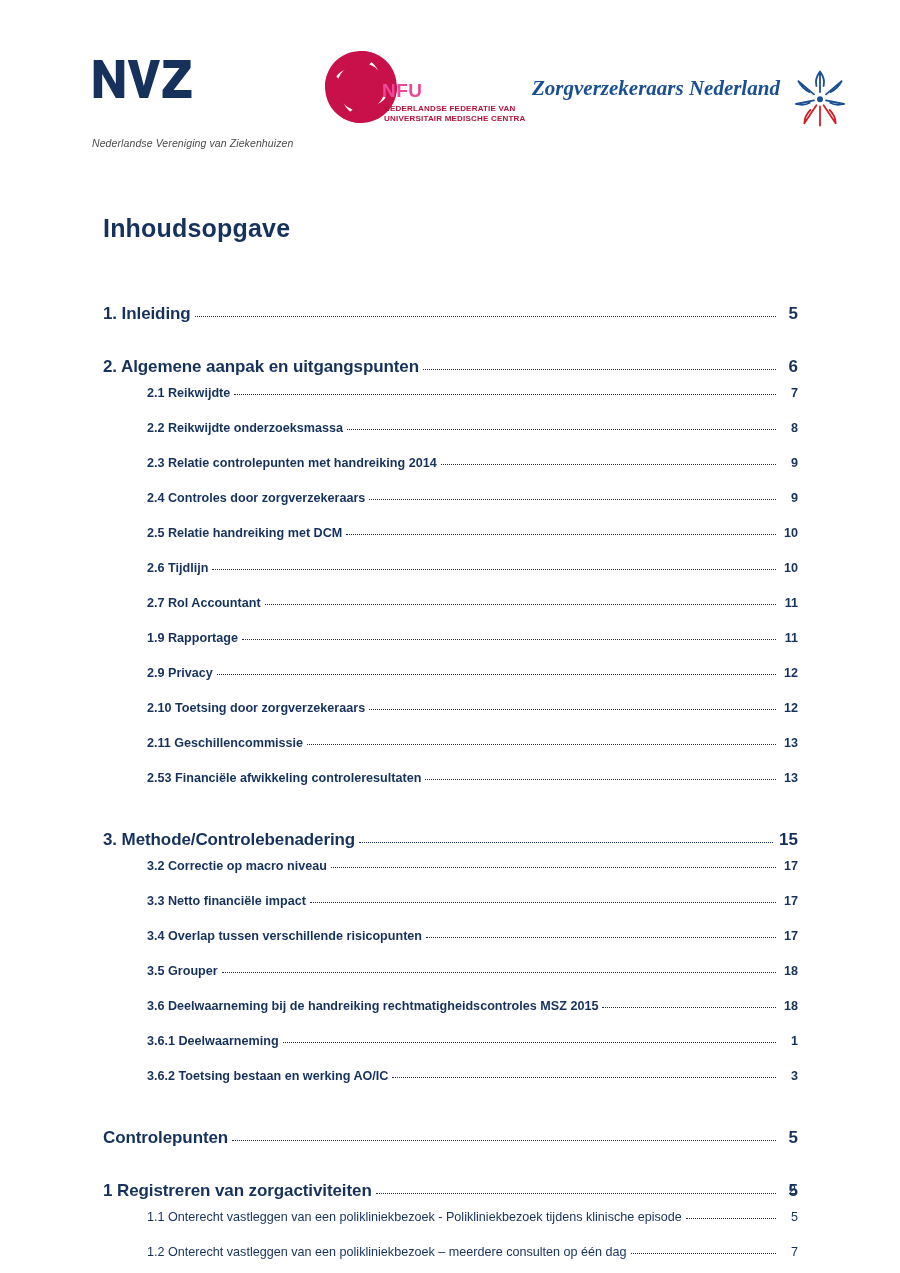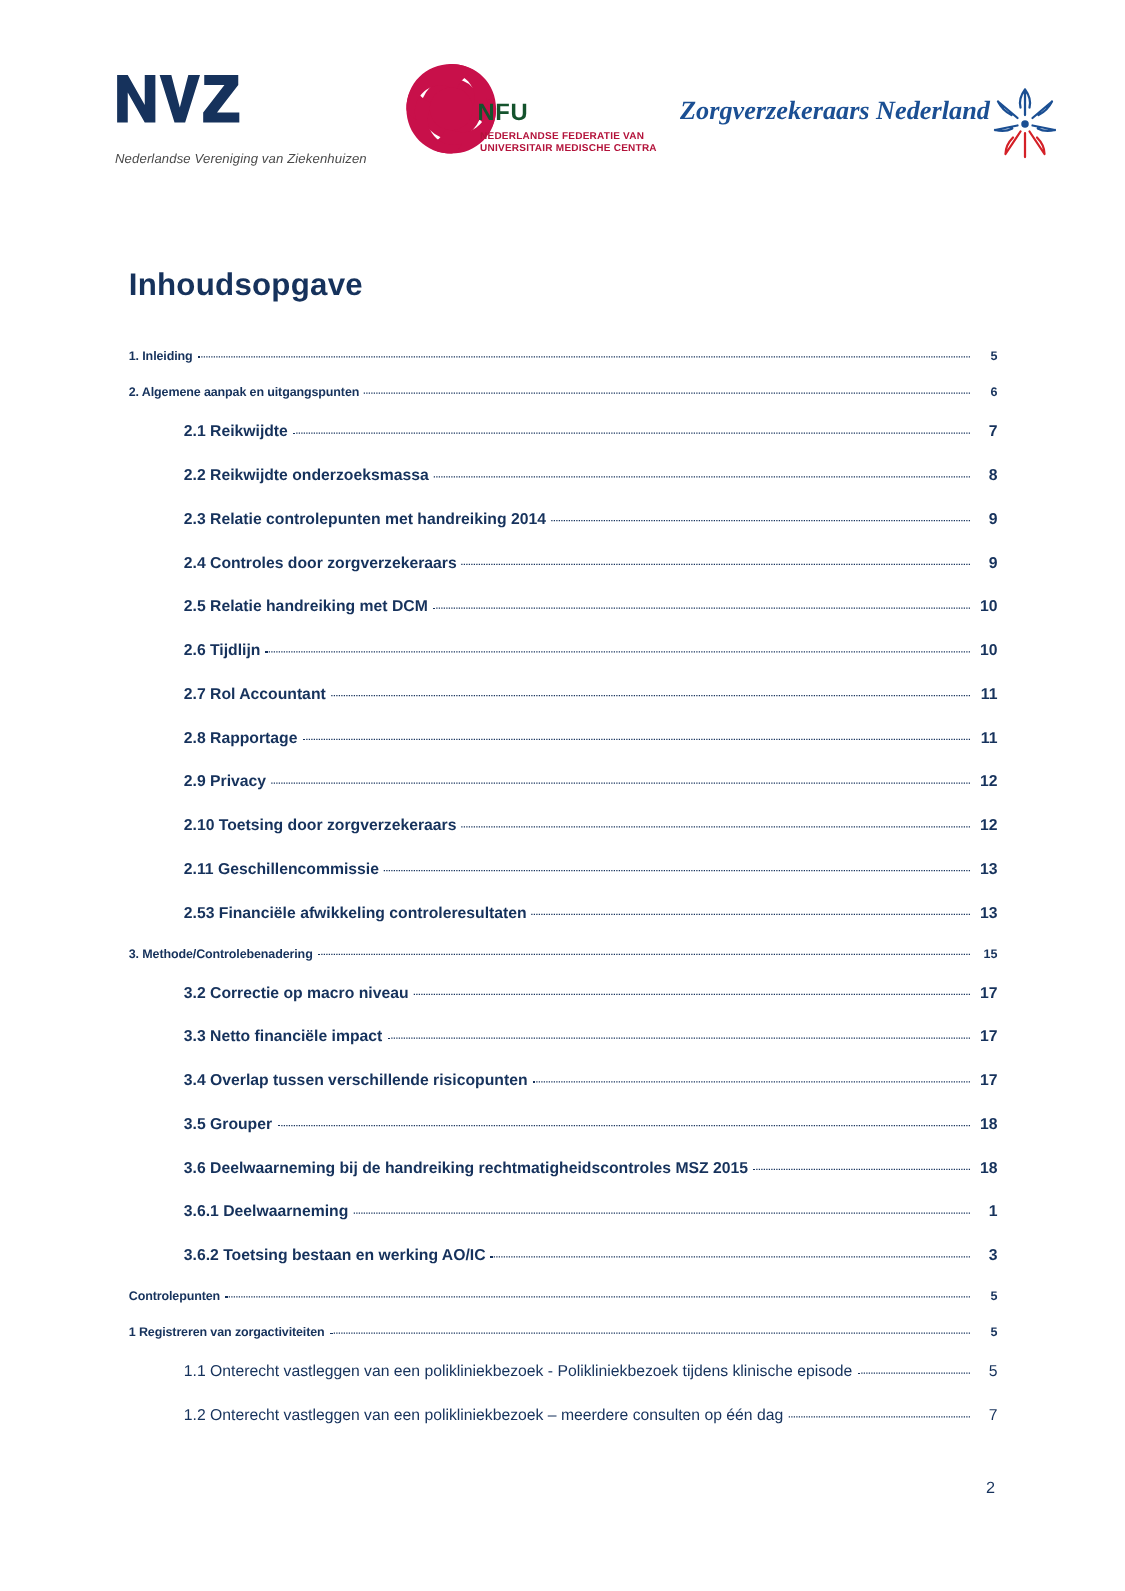--- a/index.html
+++ b/index.html
@@ -43,21 +43,21 @@
     font-family: "Liberation Sans", sans-serif;
     font-weight: bold;
     font-size: 42px;
     letter-spacing: -3px;
     color: #16325c;
     line-height: 1;
     transform: scaleX(0.85);
     transform-origin: left center;
   }
   .logo-nvz .sub {
-    margin-top: 12px;
+    margin-top: 28px;
     font-size: 10.5px;
     color: #4a4a4a;
     font-style: italic;
     letter-spacing: 0.1px;
     white-space: nowrap;
   }
 
   
   .logo-nfu {
     position: absolute;
@@ -72,21 +72,21 @@
     top: 0;
     width: 78px;
     height: 78px;
   }
   .logo-nfu .nfu-text {
     position: absolute;
     left: 60px;
     top: 32px;
     font-weight: bold;
     font-size: 19px;
-    color: #14532d;
+    color: #ec4899;
     letter-spacing: 0.5px;
   }
   .logo-nfu .nfu-sub {
     position: absolute;
     left: 62px;
     top: 56px;
     font-size: 8px;
     font-weight: bold;
     color: #b3123a;
     line-height: 1.25;
@@ -97,21 +97,21 @@
   
   .logo-zn {
     position: absolute;
     left: 528px;
     top: 20px;
     width: 300px;
     height: 60px;
   }
   .logo-zn .zn-text {
     position: absolute;
-    left: 16px;
+    left: 4px;
     top: 8px;
     font-family: "Liberation Serif", serif;
     font-style: italic;
     font-weight: bold;
     font-size: 21px;
     color: #1b4f93;
     white-space: nowrap;
   }
   .logo-zn .zn-mark {
     position: absolute;
@@ -161,21 +161,21 @@
     margin: 0 2px 0 1px;
   }
   .toc-row .pg {
     flex: 0 0 auto;
     padding-left: 4px;
     text-align: right;
     min-width: 16px;
   }
 
   
-  .lvl1 { font-weight: bold; font-size: 10px; height: 29px; }
+  .lvl1 { font-weight: bold; font-size: 17px; height: 29px; margin-top: 24px; }
   .lvl1 .lbl { letter-spacing: -0.1px; }
   .lvl2 { font-weight: bold; font-size: 12.6px; height: 35px; padding-left: 44px; box-sizing: border-box; }
   .lvl3 { font-weight: bold; font-size: 12.6px; height: 35px; padding-left: 44px; box-sizing: border-box; }
   .lvl2n { font-weight: normal; font-size: 12.6px; height: 35px; padding-left: 44px; box-sizing: border-box; }
 
   
   .page-number {
     position: absolute;
     right: 104px;
     top: 1182px;
@@ -292,21 +292,21 @@
       <span class="pg">10</span>
     </div>
 
     <div class="toc-row lvl2">
       <span class="lbl">2.7 Rol Accountant</span>
       <span class="dots"></span>
       <span class="pg">11</span>
     </div>
 
     <div class="toc-row lvl2">
-      <span class="lbl">2.8 Rapportage</span>
+      <span class="lbl">1.9 Rapportage</span>
       <span class="dots"></span>
       <span class="pg">11</span>
     </div>
 
     <div class="toc-row lvl2">
       <span class="lbl">2.9 Privacy</span>
       <span class="dots"></span>
       <span class="pg">12</span>
     </div>
 

